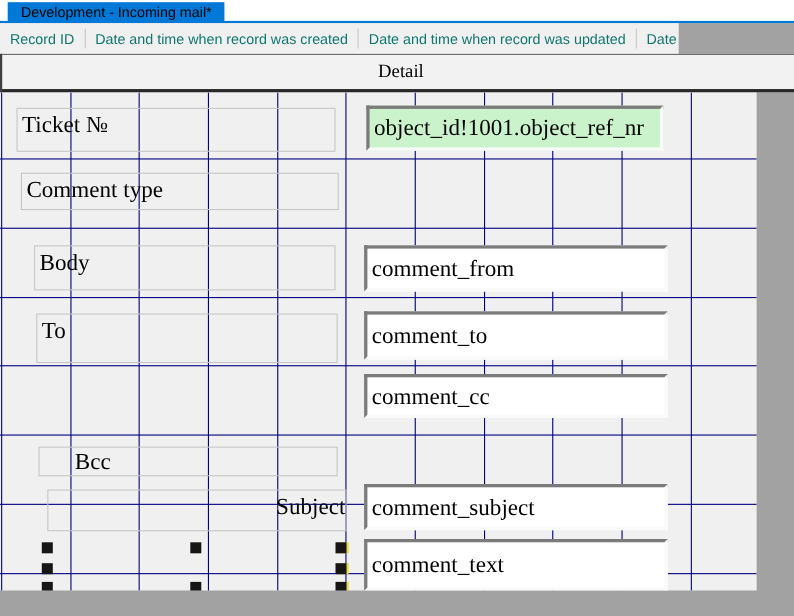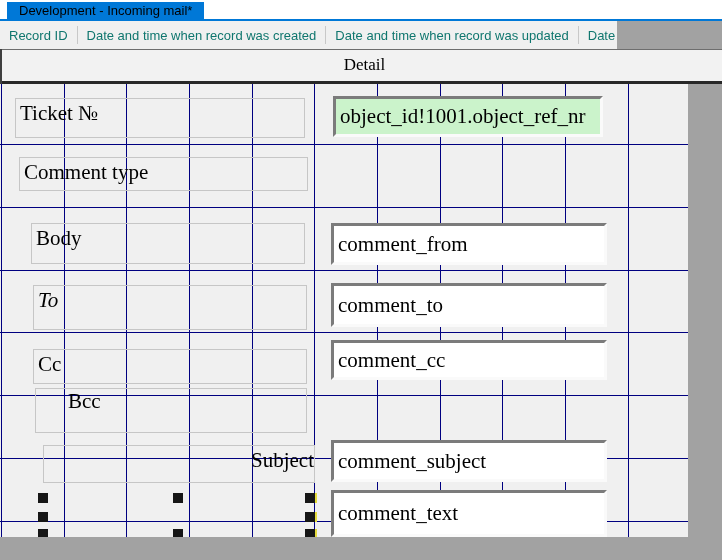--- a/index.html
+++ b/index.html
@@ -109,23 +109,22 @@
     <div class="gridline-h" style="top:123px"></div>
     <div class="gridline-h" style="top:186px"></div>
     <div class="gridline-h" style="top:248px"></div>
     <div class="gridline-h" style="top:311px"></div>
     <div class="gridline-h" style="top:374px"></div>
     <div class="gridline-h" style="top:437px"></div>
 
     <div class="label-box" style="left:15px; top:14px;  width:290px; height:40px;">Ticket №</div>
     <div class="label-box" style="left:19px; top:73px;  width:289px; height:34px;">Comment type</div>
     <div class="label-box" style="left:31px; top:139px; width:274px; height:41px;">Body</div>
-    <div class="label-box" style="left:33px; top:201px; width:274px; height:45px;font-style:italic;">To</div>
-    <div class="label-box" style="left:33px; top:265px; width:274px; height:35px;">Cc</div>
-    <div class="label-box" style="left:35px; top:304px; width:272px; height:45px; padding-top:0;padding-left:32px;">Bcc</div>
+    <div class="label-box" style="left:33px; top:201px; width:274px; height:45px;">To</div>
+    <div class="label-box" style="left:35px; top:322px; width:272px; height:27px; padding-top:0;padding-left:32px;">Bcc</div>
     <div class="label-box" style="left:43px; top:361px; width:272px; height:38px;text-align:right;">Subject</div>
 
     <div class="field-box highlight" style="top:12px;  height:41px;">object_id!1001.object_ref_nr</div>
     <div class="field-box" style="top:139px; height:42px;text-align:center;">comment_from</div>
     <div class="field-box" style="top:199px; height:44px;">comment_to</div>
     <div class="field-box" style="top:256px; height:40px;">comment_cc</div>
     <div class="field-box" style="top:356px; height:42px;">comment_subject</div>
     <div class="field-box" style="top:406px; height:47px;">comment_text</div>
 
     <div class="handle" style="left:38px;  top:409px;"></div>

